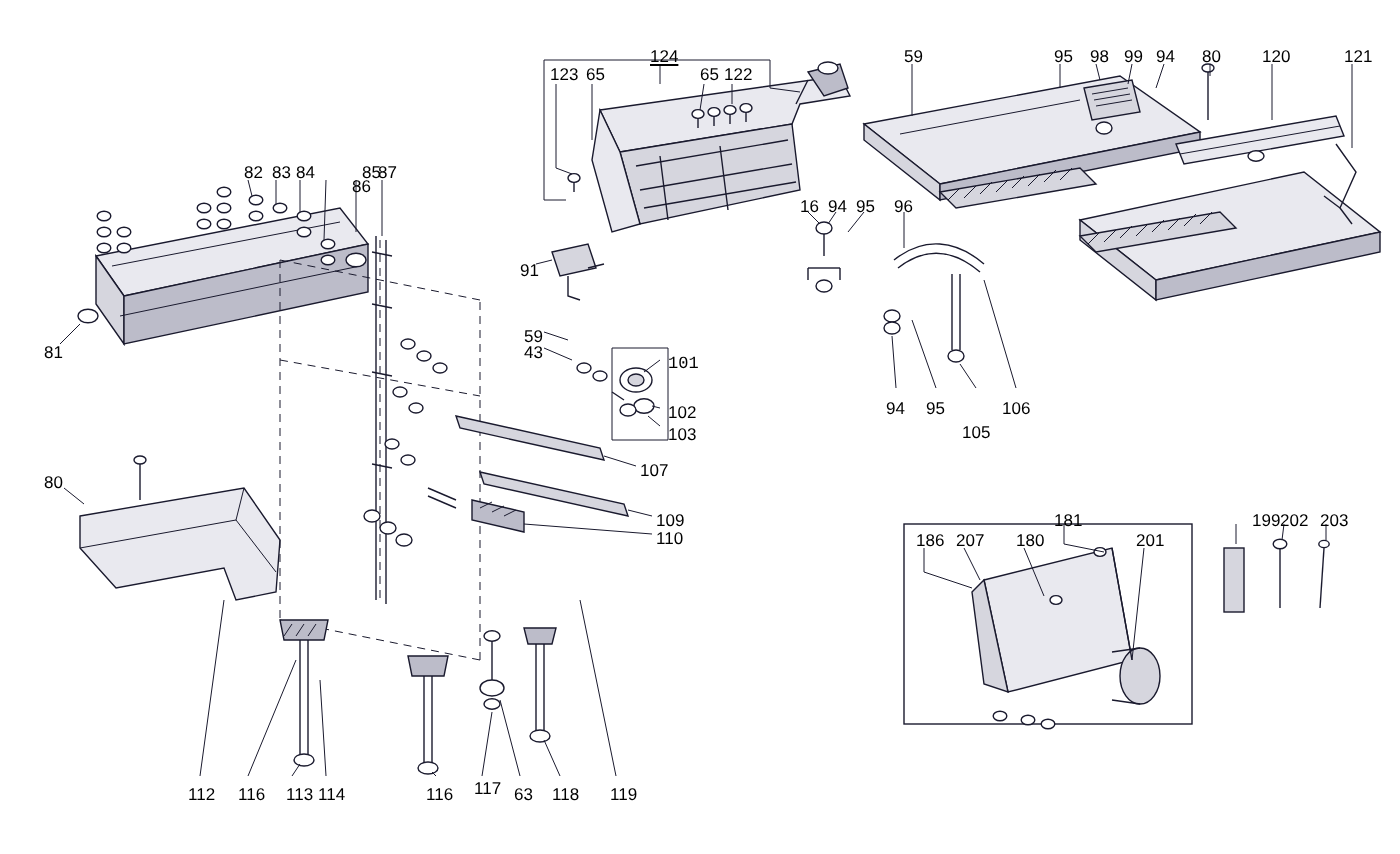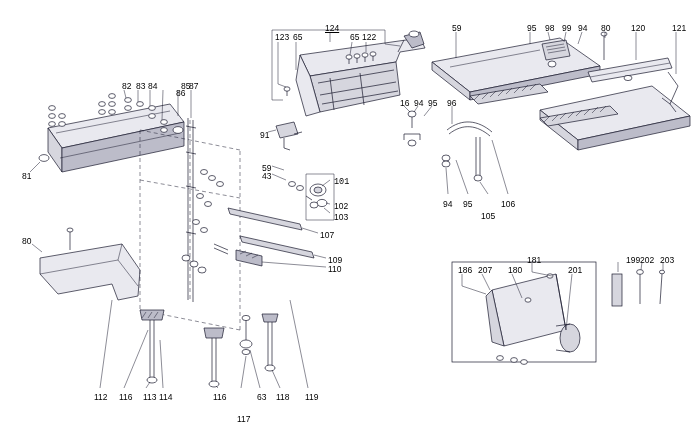--- a/index.html
+++ b/index.html
@@ -391,19 +391,19 @@
       <div class="callout" style="left: 527px; top: 256px;">181</div>
       <div class="callout" style="left: 568px; top: 266px;">201</div>
       <div class="callout" style="left: 614px; top: 256px; margin-left: 12px;">199</div>
       <div class="callout" style="left: 640px; top: 256px;">202</div>
       <div class="callout" style="left: 660px; top: 256px;">203</div>
       <div class="callout" style="left: 94px; top: 393px;">112</div>
       <div class="callout" style="left: 119px; top: 393px;">116</div>
       <div class="callout" style="left: 143px; top: 393px;">113</div>
       <div class="callout" style="left: 159px; top: 393px;">114</div>
       <div class="callout" style="left: 213px; top: 393px;">116</div>
-      <div class="callout" style="left: 237px; top: 415px;">117</div>
+      <div class="callout" style="left: 237px; top: 390px;">117</div>
       <div class="callout" style="left: 257px; top: 393px;">63</div>
       <div class="callout" style="left: 276px; top: 393px;">118</div>
       <div class="callout" style="left: 305px; top: 393px;">119</div>
     </div>
 
 </div>
 
 </body></html>

